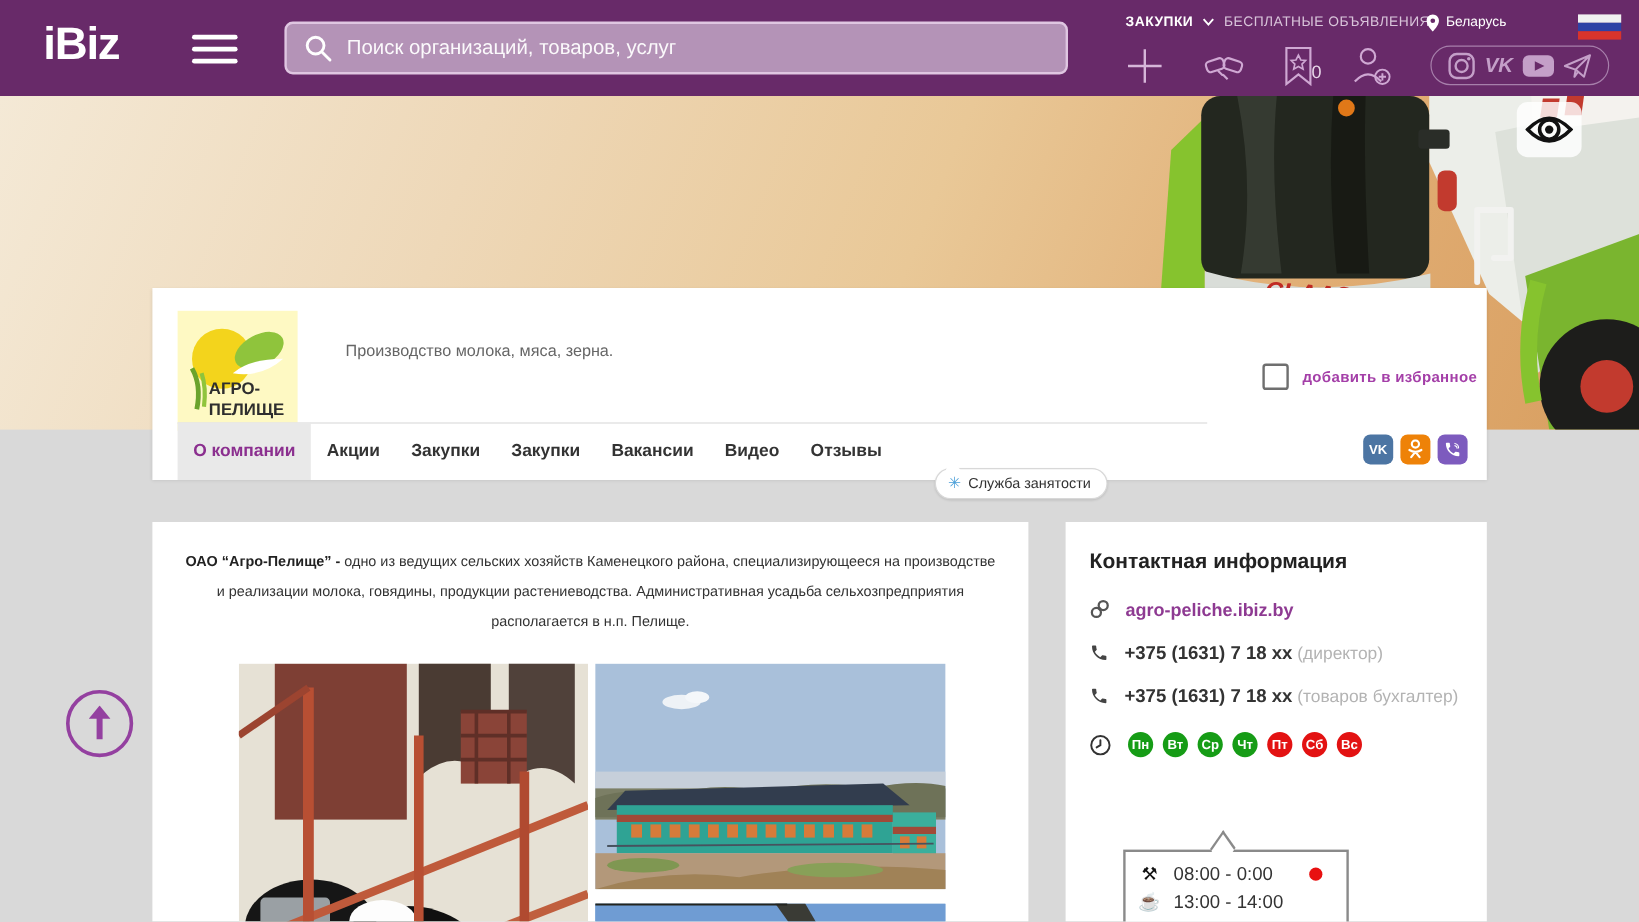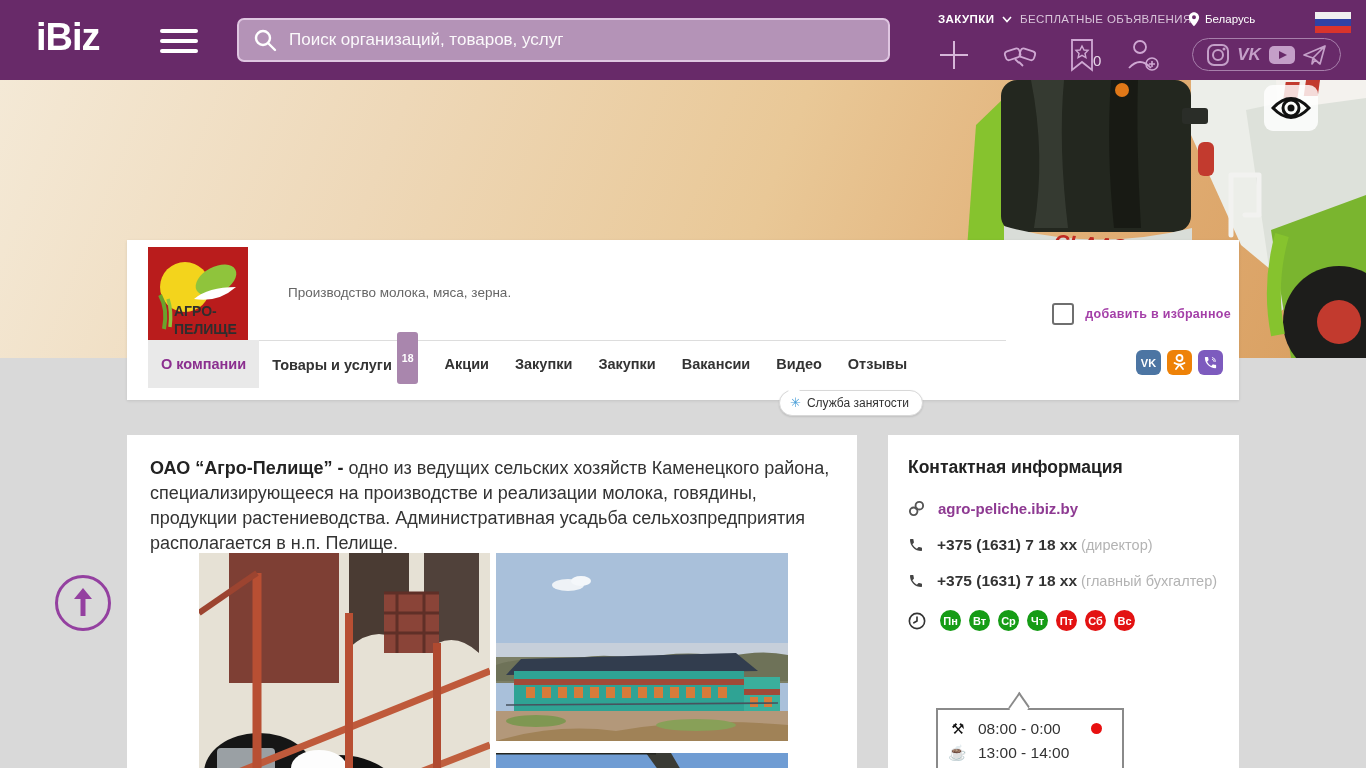--- a/index.html
+++ b/index.html
@@ -27,44 +27,44 @@
   .socialbox span { display:flex; cursor:pointer; }
 
   
   .hero { position:absolute; left:0; top:80px; width:1366px; height:278px;
     background:linear-gradient(112deg,#f4e9d6 0%,#eed8b8 28%,#e9c897 55%,#e0ac72 80%,#d89e5f 100%); }
   .combine { position:absolute; right:0; top:0; }
   .eye-btn { position:absolute; left:1264px; top:5px; width:54px; height:46px; background:rgba(255,255,255,.82); border-radius:9px; display:flex; align-items:center; justify-content:center; cursor:pointer; }
 
   
   .ccard { position:absolute; left:127px; top:240px; width:1112px; height:160px; background:#fff; z-index:30; box-shadow:0 1px 3px rgba(0,0,0,.10); }
-  .clogo { position:absolute; left:21px; top:7px; width:100px; height:100px; background:#b91c1c; }
+  .clogo { position:absolute; left:21px; top:19px; width:100px; height:100px; background:#fef9c3; }
   .cname { position:absolute; left:161px; top:17px; font-size:20px; font-weight:bold; color:#333; }
   .ctag  { position:absolute; left:161px; top:45px; font-size:13.5px; color:#666; }
   .favrow { position:absolute; right:8px; top:63px; display:flex; align-items:center; gap:11px; cursor:pointer; }
   .favrow .chk { width:22px; height:22px; border:2px solid #6f6f6f; border-radius:3px; background:#fff; }
   .favrow .lbl { color:#a43fa8; font-size:12.5px; font-weight:bold; letter-spacing:.3px; }
-  .tabsbar { position:absolute; left:0; bottom:0; width:1112px; height:60px; }
+  .tabsbar { position:absolute; left:0; bottom:0; width:1112px; height:48px; }
   .tabsline { position:absolute; left:21px; top:0; width:858px; border-top:1px solid #ddd; }
   .tabs { position:absolute; left:21px; top:0; height:48px; display:flex; }
   .tab { height:48px; line-height:48px; padding:0 13px; font-size:14.5px; font-weight:bold; color:#333; cursor:pointer; white-space:nowrap; }
   .tab.active { background:#e9e9e9; color:#8b2f8f; }
   .badge { display:inline-block; position:relative; top:-8px; margin-left:5px; background:#a986ad; color:#fff; font-size:10.5px; font-weight:bold; padding:2px 5px; border-radius:3px; }
   .tab-social { position:absolute; right:16px; top:10px; display:flex; gap:6px; }
   .sq { width:25px; height:25px; border-radius:6px; display:flex; align-items:center; justify-content:center; color:#fff; font-size:11px; font-weight:bold; cursor:pointer; }
   .sq.vk { background:#4c75a3; }
   .sq.ok { background:#ee8208; }
   .sq.vb { background:#7d5bbe; }
   .vac-tip { position:absolute; left:652px; top:150px; background:#fff; border:1px solid #d8d8d8; border-radius:13px; box-shadow:0 1px 2px rgba(0,0,0,.12); padding:4px 13px 5px 10px; display:flex; align-items:center; gap:6px; font-size:12px; color:#333; z-index:35; }
   .vac-tip:before { content:""; position:absolute; left:8px; top:-8px; border-left:4px solid transparent; border-right:9px solid transparent; border-bottom:9px solid #fff; }
   .vac-star { color:#4a9fd8; font-size:13px; }
 
   
   .lcard { position:absolute; left:127px; top:435px; width:730px; height:333px; background:#fff; overflow:hidden; }
-  .about { margin:21px 23px 0 23px; font-size:18px; line-height:25px; color:#333; }
+  .about { margin:21px 23px 0 23px; font-size:12px; line-height:25px; color:#333;text-align:center; }
   .about b { color:#222; }
   .photos { position:absolute; left:72px; top:118px; display:flex; gap:6px; }
   .pcol { display:flex; flex-direction:column; gap:12px; }
   .photo { display:block; }
 
   .rcard { position:absolute; left:888px; top:435px; width:351px; height:333px; background:#fff; padding:22px 20px 0 20px; }
   .ctitle { font-size:17.5px; font-weight:bold; color:#222; margin-bottom:20px; }
   .crow { font-size:14.5px; line-height:21px; color:#8f8f8f; margin-bottom:14px; }
   .crow .cicon { display:inline-block; vertical-align:-3px; margin-right:13px; }
   .site a { color:#8e3a92; font-weight:bold; font-size:15px; text-decoration:none; cursor:pointer;text-align:center; }
@@ -228,21 +228,20 @@
 
     <div class="favrow">
       <span class="chk"></span>
       <span class="lbl">добавить в избранное</span>
     </div>
 
     <nav class="tabsbar">
       <div class="tabsline"></div>
       <div class="tabs">
         <a class="tab active"><span>О компании</span></a>
-        <a class="tab"><span>Товары и услуги</span><span class="badge">18</span></a>
         <a class="tab"><span>Акции</span></a>
         <a class="tab"><span>Закупки</span></a>
         <a class="tab"><span>Закупки</span></a>
         <a class="tab"><span>Вакансии</span></a>
         <a class="tab"><span>Видео</span></a>
         <a class="tab"><span>Отзывы</span></a>
       </div>
       <div class="tab-social">
         <span class="sq vk">VK</span>
         <span class="sq ok">
@@ -359,21 +358,21 @@
 
     <div class="crow">
       <svg class="cicon" width="16" height="16" viewBox="0 0 24 24">
         <path d="M6.6,10.8c1.5,2.9,3.8,5.2,6.7,6.7l2.2-2.2c0.3-0.3,0.7-0.4,1-0.2c1.1,0.4,2.3,0.6,3.5,0.6c0.6,0,1,0.4,1,1V20c0,0.6-0.4,1-1,1C10.6,21,3,13.4,3,4c0-0.6,0.4-1,1-1h3.3c0.6,0,1,0.4,1,1c0,1.2,0.2,2.4,0.6,3.5c0.1,0.3,0,0.7-0.2,1L6.6,10.8z" fill="#444"></path>
       </svg><span class="pnum">+375 (1631) 7 18 xx</span> <span class="pnote">(директор)</span>
     </div>
 
     <div class="crow">
       <svg class="cicon" width="16" height="16" viewBox="0 0 24 24">
         <path d="M6.6,10.8c1.5,2.9,3.8,5.2,6.7,6.7l2.2-2.2c0.3-0.3,0.7-0.4,1-0.2c1.1,0.4,2.3,0.6,3.5,0.6c0.6,0,1,0.4,1,1V20c0,0.6-0.4,1-1,1C10.6,21,3,13.4,3,4c0-0.6,0.4-1,1-1h3.3c0.6,0,1,0.4,1,1c0,1.2,0.2,2.4,0.6,3.5c0.1,0.3,0,0.7-0.2,1L6.6,10.8z" fill="#444"></path>
-      </svg><span class="pnum">+375 (1631) 7 18 xx</span> <span class="pnote">(главный бухгалтер)</span>
+      </svg><span class="pnum">+375 (1631) 7 18 xx</span> <span class="pnote">(товаров бухгалтер)</span>
     </div>
 
     <div class="hours">
       <svg width="18" height="18" viewBox="0 0 20 20" style="margin-right:6px;">
         <circle cx="10" cy="10" r="8.5" fill="none" stroke="#333" stroke-width="1.8"></circle>
         <path d="M10,5.5 V10 L6.5,12" fill="none" stroke="#333" stroke-width="1.8" stroke-linecap="round"></path>
       </svg>
       <span class="day d-open">Пн</span>
       <span class="day d-open">Вт</span>
       <span class="day d-open">Ср</span>

